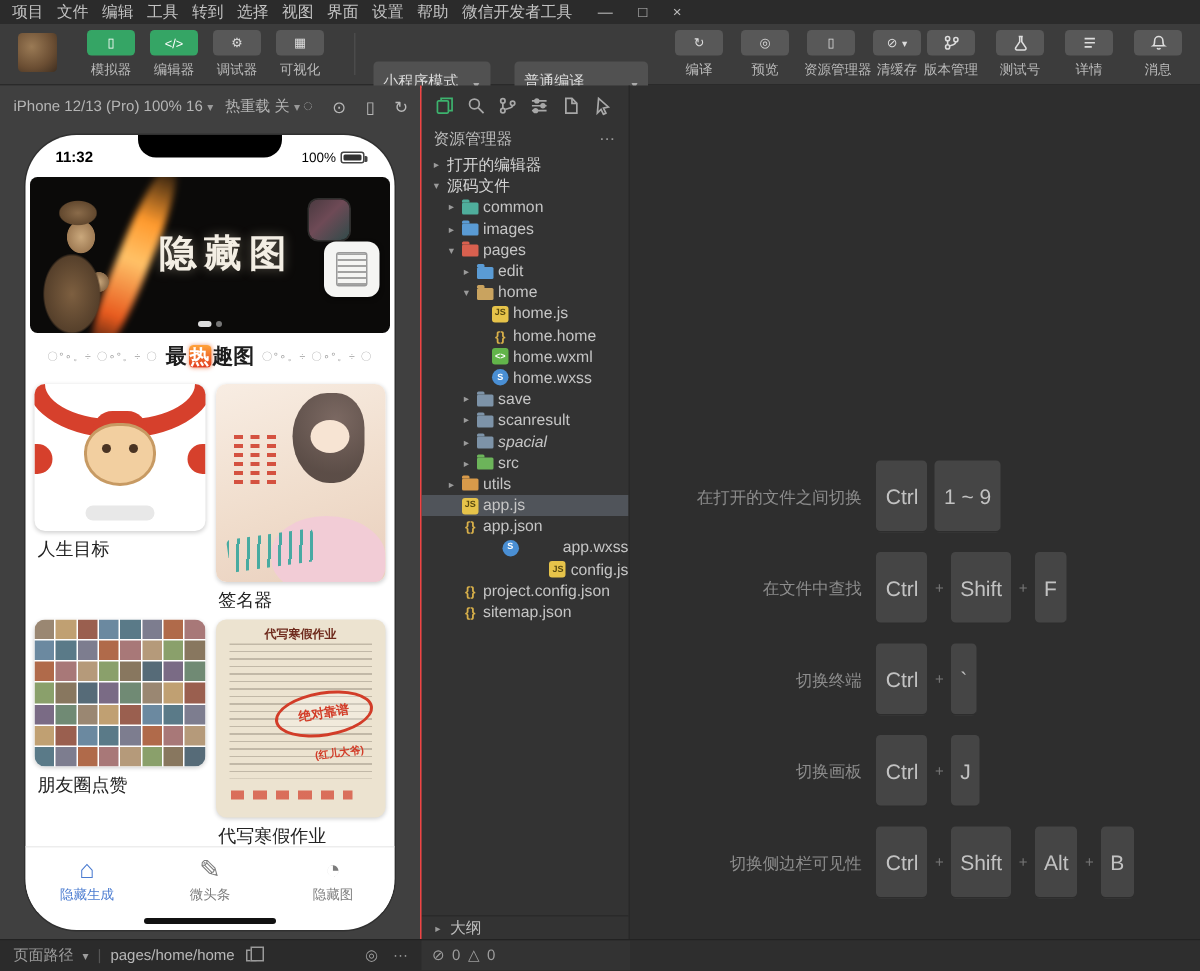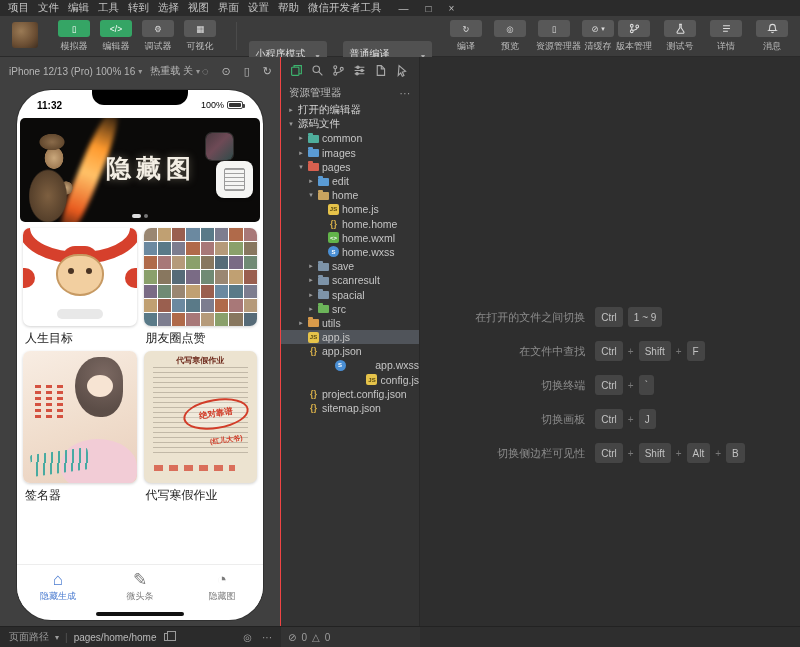--- a/index.html
+++ b/index.html
@@ -148,21 +148,21 @@
   .fi-json { color:#d8b04a; font-size:9px; font-weight:bold; }
   .fi-wxml { background:#62b44a; color:#fff; }
   .fi-wxss { background:#4a8fd4; color:#fff; border-radius:50%; }
   .outline-row { border-top:1px solid #2a2a2a; height:16px; display:flex; align-items:center; padding:0 7px; gap:4px; color:#bdbdbd; margin-top:auto; }
 
   
   .editor { flex:1; background:#2e2e2e; display:flex; align-items:flex-start; justify-content:center; }
   .shortcuts { margin-top:250px; display:grid; grid-template-columns:auto auto; column-gap:10px; row-gap:13px; align-items:center; }
   .sc-label { text-align:right; color:#8c8c8c; font-size:11px; white-space:nowrap; }
   .sc-keys { display:flex; align-items:center; gap:5px; }
-  .key { background:#454545; border-radius:3px; padding:5px 6px; font-size:10px; color:#c2c2c2; box-shadow:inset 0 -1px 0 rgba(0,0,0,.35); white-space:nowrap; }
+  .key { background:#454545; border-radius:3px; padding:16px 6px; font-size:14px; color:#c2c2c2; box-shadow:inset 0 -1px 0 rgba(0,0,0,.35); white-space:nowrap; }
   .plus { color:#777; font-size:10px; }
 
   
   .statusbar { height:21px; display:flex; align-items:stretch; font-size:10px; color:#9d9d9d; border-top:1px solid #222; }
   .sb-left { width:281px; background:#2b2b2b; display:flex; align-items:center; padding:0 9px; gap:6px; flex:none; }
   .sb-mid { width:139px; background:#333; display:flex; align-items:center; padding:0 7px; gap:5px; flex:none; }
   .sb-right { flex:1; background:#2e2e2e; }
   .sb-div { color:#555; }
   .sb-path { color:#b8b8b8; }
   .copy-ic { width:7px; height:8px; border:1px solid #9a9a9a; position:relative; margin-left:2px; flex:none; }
@@ -321,32 +321,51 @@
         <div class="detective"></div>
         <div class="banner-title">隐藏图</div>
         <div class="thumb-dark"></div>
         <div class="thumb-light"></div>
         <div class="banner-dots">
             <i class="on"></i>
             <i></i>
           </div>
       </div>
 
+      <div class="p-divider">
+        <span class="swirl">〇°∘。÷ 〇∘°。÷ 〇</span>
+        <span class="d-label"><span>最</span><span class="d-flame">热</span><span>趣图</span></span>
+        <span class="swirl">〇°∘。÷ 〇∘°。÷ 〇</span>
+      </div>
 
       <div class="p-grid">
         <div class="cell">
           <div class="card h1">
             <div class="m-arc"></div>
             <div class="m-side l"></div>
             <div class="m-side r"></div>
             <div class="m-hat"></div>
             <div class="m-face"></div>
             <div class="m-btn"></div>
           </div>
           <div class="card-label">人生目标</div>
+        </div>
+        <div class="cell">
+          <div class="card h2 card-anime">
+            <div class="a-hair"></div>
+            <div class="a-face"></div>
+            <div class="a-cloth"></div>
+            <div class="a-red">
+                <i></i>
+                <i></i>
+                <i></i>
+              </div>
+            <div class="a-teal"></div>
+          </div>
+          <div class="card-label">签名器</div>
         </div>
         <div class="cell">
           <div class="card h1">
             <div class="collage">
                 <div class="ccell" style="background: rgb(154, 135, 114);"></div>
                 <div class="ccell" style="background: rgb(192, 160, 114);"></div>
                 <div class="ccell" style="background: rgb(154, 95, 79);"></div>
                 <div class="ccell" style="background: rgb(107, 137, 160);"></div>
                 <div class="ccell" style="background: rgb(90, 122, 136);"></div>
                 <div class="ccell" style="background: rgb(125, 125, 143);"></div>
@@ -398,34 +417,20 @@
                 <div class="ccell" style="background: rgb(168, 120, 120);"></div>
                 <div class="ccell" style="background: rgb(181, 154, 122);"></div>
                 <div class="ccell" style="background: rgb(138, 160, 107);"></div>
                 <div class="ccell" style="background: rgb(136, 119, 95);"></div>
                 <div class="ccell" style="background: rgb(86, 107, 120);"></div>
               </div>
           </div>
           <div class="card-label">朋友圈点赞</div>
         </div>
         <div class="cell">
-          <div class="card h2 card-anime">
-            <div class="a-hair"></div>
-            <div class="a-face"></div>
-            <div class="a-cloth"></div>
-            <div class="a-red">
-                <i></i>
-                <i></i>
-                <i></i>
-              </div>
-            <div class="a-teal"></div>
-          </div>
-          <div class="card-label">签名器</div>
-        </div>
-        <div class="cell">
           <div class="card h2 card-paper">
             <div class="paper-lines"></div>
             <div class="paper-title">代写寒假作业</div>
             <div class="stamp">绝对靠谱</div>
             <div class="stamp-sub">(红儿大爷)</div>
             <div class="paper-red"></div>
           </div>
           <div class="card-label">代写寒假作业</div>
         </div>
       </div>
@@ -553,21 +558,21 @@
         <div class="trow" style="padding-left: 26px;">
           <span class="arrow">▸</span>
           <span class="folder f-gray"></span>
           <span>save</span>
         </div>
         <div class="trow" style="padding-left: 26px;">
           <span class="arrow">▸</span>
           <span class="folder f-gray"></span>
           <span>scanresult</span>
         </div>
-        <div class="trow" style="padding-left: 26px;">
+        <div class="trow" style="padding-left: 26px; font-style: italic;">
           <span class="arrow">▸</span>
           <span class="folder f-gray"></span>
           <span>spacial</span>
         </div>
         <div class="trow" style="padding-left: 26px;">
           <span class="arrow">▸</span>
           <span class="folder f-green"></span>
           <span>src</span>
         </div>
         <div class="trow" style="padding-left: 16px;">
@@ -600,20 +605,24 @@
           <span class="fi fi-json">{}</span>
           <span>project.config.json</span>
         </div>
         <div class="trow" style="padding-left: 16px;">
           <span class="arrow"></span>
           <span class="fi fi-json">{}</span>
           <span>sitemap.json</span>
         </div>
       </div>
 
+    <div class="outline-row">
+      <span class="arrow">▸</span>
+      <span>大纲</span>
+    </div>
   </div>
 
   <div class="editor">
     <div class="shortcuts">
         <div class="sc-label">在打开的文件之间切换</div>
         <div class="sc-keys">
           <span class="key">Ctrl</span>
           <span class="key">1 ~ 9</span>
         </div>
         <div class="sc-label">在文件中查找</div>

